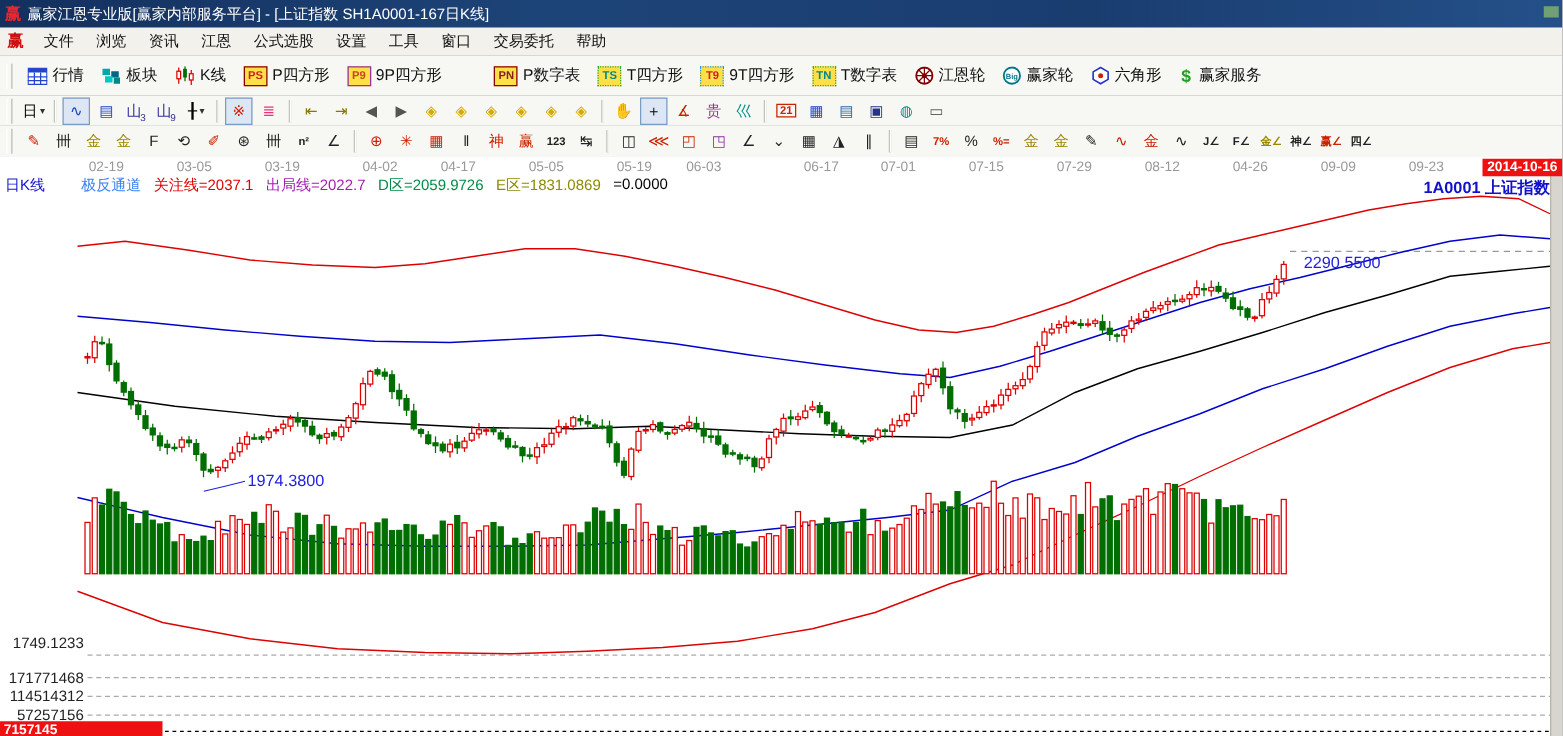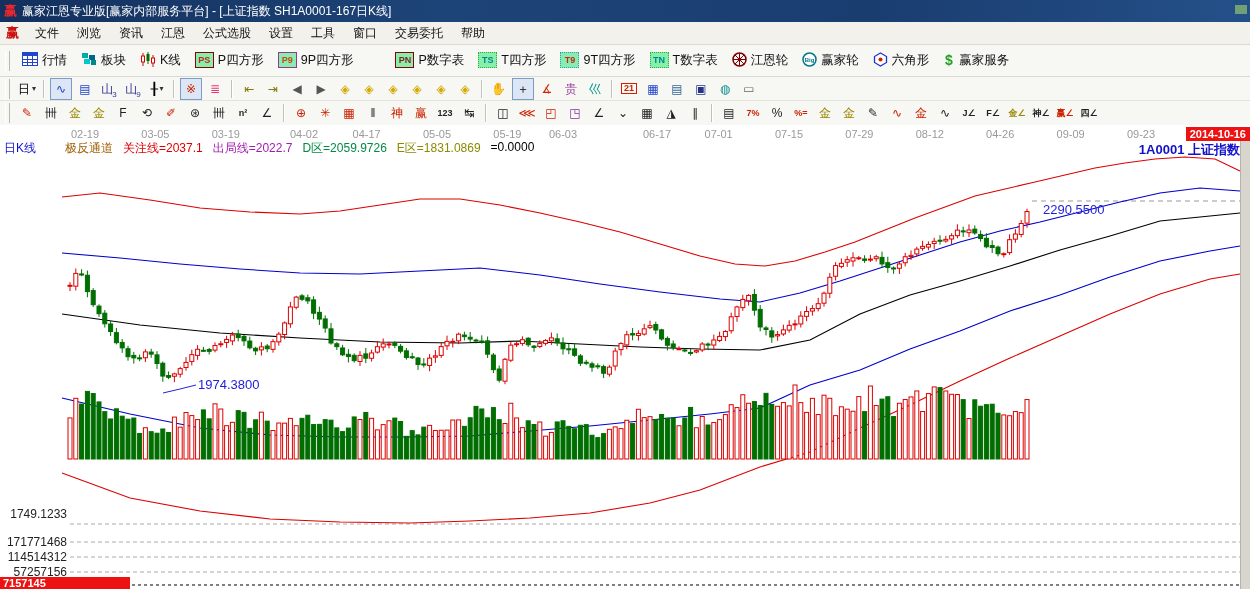--- a/index.html
+++ b/index.html
@@ -11,23 +11,23 @@
   .titlebar .logo{color:#e8272c;background:transparent;font-weight:bold;font-size:13px;margin-right:5px;}
   .titlebar .deco{position:absolute;right:3px;top:5px;width:12px;height:9px;background:#7fae72;opacity:.85;}
   
   .menubar{height:22px;background:#f2f1ec;border-bottom:1px solid #d9d8d2;display:flex;align-items:center;
     font-size:12px;color:#111;}
   .menubar .logo{color:#cc1111;font-weight:bold;font-size:13px;padding:0 7px 0 6px;}
   .menubar .mitem{padding:2px 9px;cursor:default;}
   
   .toolbar1{height:31px;background:#f7f7f4;border-bottom:1px solid #d9d9d4;display:flex;align-items:center;padding-left:2px;}
   .grip{width:3px;height:20px;border-left:1px solid #fff;border-right:1px solid #b9b9b4;margin:0 5px 0 3px;}
-  .tb1btn{display:inline-flex;gap:4px;padding:2px 6px;font-size:12.5px;color:#111;border:1px solid transparent;border-radius:2px;}
+  .tb1btn{display:inline-flex;align-items:center;gap:4px;padding:2px 6px;font-size:12.5px;color:#111;border:1px solid transparent;border-radius:2px;}
   .lbox{width:17px;height:14px;border:1px solid #800000;font-size:9px;font-weight:bold;
-        display:inline-flex;align-items:center;justify-content:center;background:#86efac;line-height:1;}
+        display:inline-flex;align-items:center;justify-content:center;background:#fde047;line-height:1;}
   .toolbar2{height:23px;background:#f7f7f4;border-bottom:1px solid #e3e3de;display:flex;align-items:center;padding-left:2px;}
   .toolbar3{height:24px;background:#f7f7f4;border-bottom:1px solid #cfcfca;display:flex;align-items:center;padding-left:2px;}
   .ico{min-width:20px;height:20px;display:inline-flex;align-items:center;justify-content:center;
        font-size:12px;margin:0 1px;border:1px solid transparent;line-height:1;white-space:nowrap;}
   .ico.sel{border:1px solid #7a9cc6;background:#dce6f5;}
   .ico .sub{font-size:8px;margin-left:-1px;align-self:flex-end;}
   .ico .dd{font-size:8px;color:#333;margin-left:2px;}
   .ico.small{font-size:9px;font-weight:bold;}
   .ico.box span.g{border:1px solid #cc2200;padding:0 2px;font-size:9px;font-weight:bold;}
   .sep{width:1px;height:18px;background:#c2c2bc;border-right:1px solid #fff;margin:0 4px;}
@@ -436,21 +436,21 @@
       <div class="datelabel" style="left: 859.4px;">07-29</div>
       <div class="datelabel" style="left: 929.8px;">08-12</div>
       <div class="datelabel" style="left: 1000.2px;">04-26</div>
       <div class="datelabel" style="left: 1070.6px;">09-09</div>
       <div class="datelabel" style="left: 1141px;">09-23</div>
     </div>
   <div class="curdate">2014-10-16</div>
   <div class="ovl klabel">日K线</div>
   <div class="ovl symlabel">1A0001  上证指数</div>
   <div class="ovl legend">
-    <span style="color:#a16207">极反通道</span>
+    <span style="color:#3b82f6">极反通道</span>
     <span id="legend-items" style="display:flex;gap:10px">
         <span style="color: rgb(221, 0, 0);">关注线=2037.1</span>
         <span style="color: #a21caf;">出局线=2022.7</span>
         <span style="color: rgb(0, 139, 69);">D区=2059.9726</span>
         <span style="color: rgb(139, 139, 0);">E区=1831.0869</span>
         <span style="color: rgb(0, 0, 0);">=0.0000</span>
       </span>
   </div>
 
   <svg class="plot" id="plot" viewBox="0 0 1250 589">

